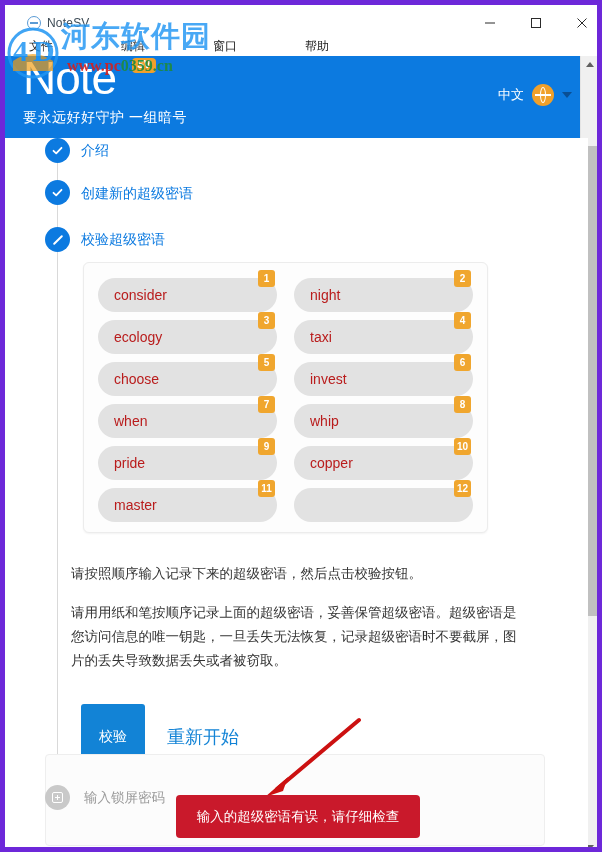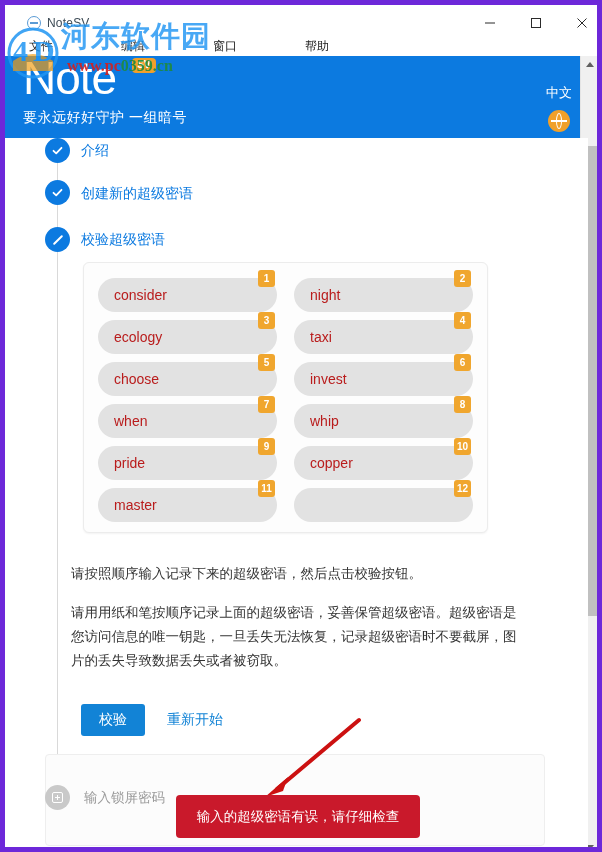--- a/index.html
+++ b/index.html
@@ -83,21 +83,21 @@
     font-size: 10px; font-weight: bold;
     border-radius: 4px; padding: 2px 5px 3px 5px;
     line-height: 1;
   }
   .tagline {
     position: absolute; left: 18px; top: 53px;
     font-size: 14px; color: #ffffff; letter-spacing: .5px;
   }
   .langbox {
     position: absolute; right: 16px; top: 28px;
-    display: flex; align-items: center; gap: 8px; flex-direction: column;
+    display: flex; align-items: center; gap: 8px;
   }
   .langlabel { font-size: 13px; color: #ffffff; }
   .globe {
     width: 22px; height: 22px; border-radius: 50%;
     background: #f0a02a; position: relative;
   }
   .globe::before {
     content: ""; position: absolute; left: 3px; top: 10px;
     width: 16px; height: 1.5px; background: #fff;
   }
@@ -225,25 +225,25 @@
   .para2 { top: 463px; }
 
   
   .btnrow {
     position: absolute; left: 76px; top: 566px;
     display: flex; align-items: center; gap: 22px;
   }
   .btn-primary {
     background: #1283d6; color: #ffffff;
     border: none; border-radius: 3px;
-    font-size: 14px; padding: 7px 18px;
+    font-size: 14px; padding: 24px 18px;
     font-family: inherit; cursor: pointer;
   }
   .btn-link {
-    color: #1283d6; font-size: 14px; cursor: pointer;
+    color: #1283d6; font-size: 18px; cursor: pointer;
   }
 
   
   .lockrow {
     position: absolute; left: 40px; top: 647px;
     display: flex; align-items: center; gap: 14px;
   }
   .lockdot {
     width: 25px; height: 25px; border-radius: 50%;
     background: #c9c9c9;

